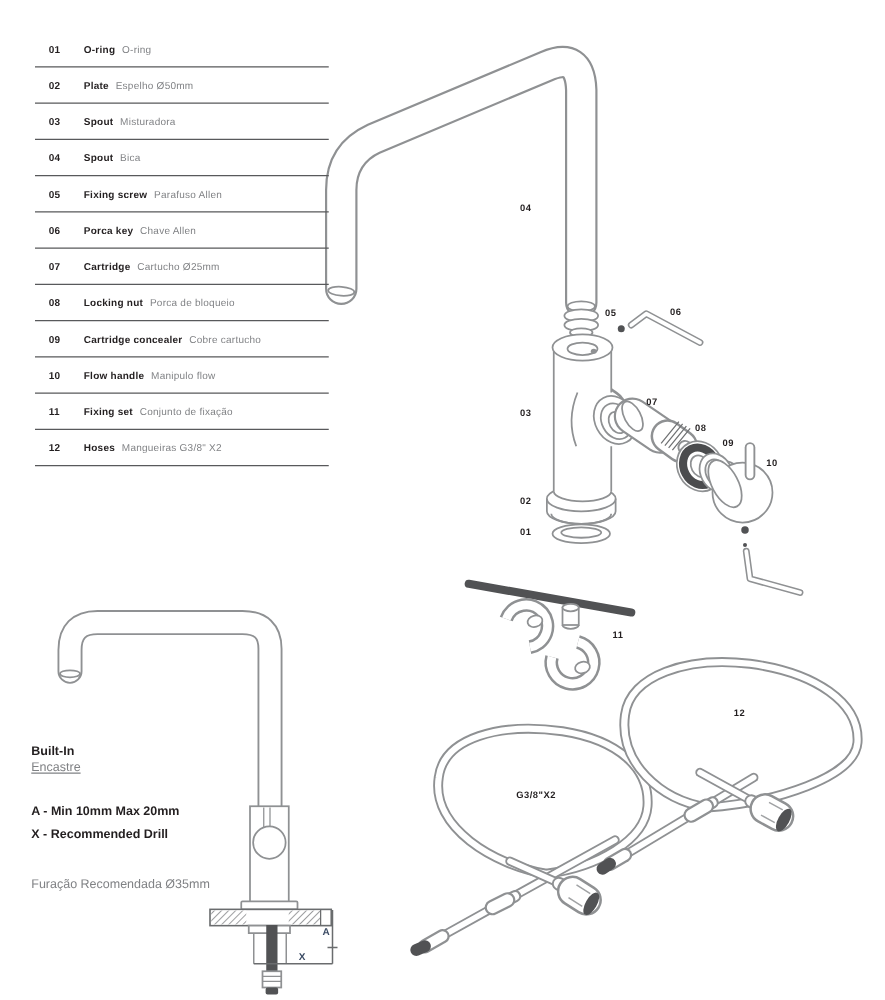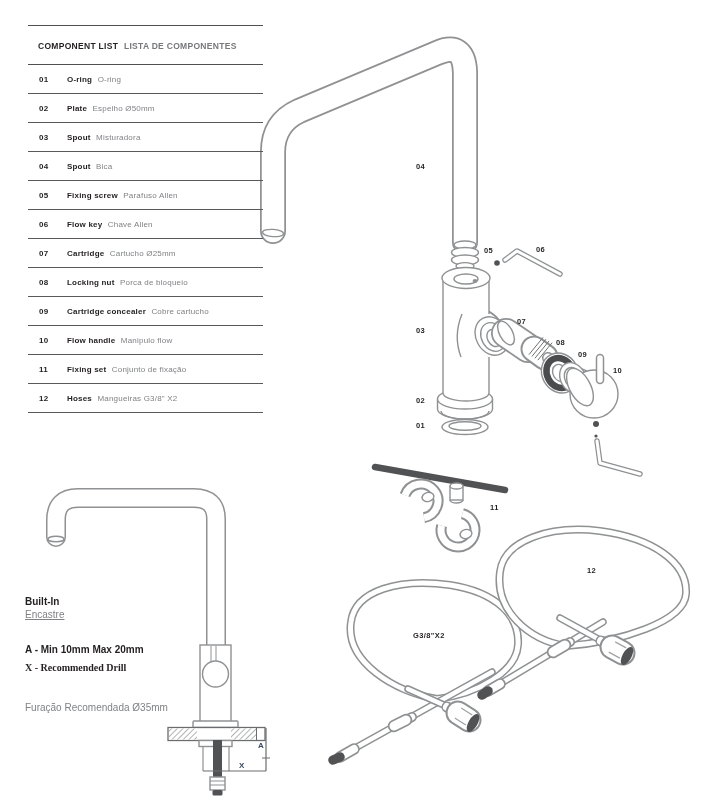--- a/index.html
+++ b/index.html
@@ -20,21 +20,21 @@
   .cl-pt{color:#808285;margin-left:3px;}
 
   
   .plabel{position:absolute;font-size:7.5px;font-weight:bold;color:#231f20;letter-spacing:.4px;}
 
   
   .bi-block{position:absolute;left:25px;top:596px;font-size:10px;line-height:12.5px;}
   .bi-title{font-weight:bold;}
   .bi-sub{color:#808285;text-decoration:underline;}
   .bi-note-a{font-weight:bold;margin-top:23px;}
-  .bi-note-x{font-weight:bold;margin-top:5px;font-family:Liberation Serif, serif;}
+  .bi-note-x{font-weight:bold;margin-top:5px;}
   .bi-note-x-pt{color:#808285;margin-top:28px;}
 
   .dim-label{position:absolute;font-size:8px;font-weight:bold;color:#3a4a63;}
 
   
   .o{fill:none;stroke:#8f9193;stroke-linecap:round;stroke-linejoin:round;}
   .i{fill:none;stroke:#ffffff;stroke-linecap:round;stroke-linejoin:round;}
   .ln{fill:none;stroke:#8f9193;stroke-width:1.4;}
   .wf{fill:#ffffff;stroke:#8f9193;stroke-width:1.4;}
   .dk{fill:#515254;}
@@ -215,24 +215,20 @@
       <path d="M203,746.5 V771 M229,746.5 V771" stroke="#8f9193" stroke-width="1.2" fill="none"></path>
       <rect x="213" y="740" width="9" height="37" class="dk"></rect>
       <rect x="210" y="777" width="15" height="13" class="wf" stroke-width="1.2"></rect>
       <path d="M210,781 H225 M210,785 H225" stroke="#8f9193" stroke-width="1" fill="none"></path>
       <rect x="212.5" y="790" width="10" height="5.5" rx="1.5" class="dk"></rect>
       <path d="M266,728 V771 M203,771 H266 M262,758 H270" stroke="#6a6c6e" stroke-width="1.2" fill="none"></path>
     </g>
   </svg>
 
   <div class="comp-list">
-    <div class="cl-header">
-      <span class="cl-title-en">COMPONENT LIST</span>
-      <span class="cl-title-pt">LISTA DE COMPONENTES</span>
-    </div>
     <div>
     <div class="cl-row">
       <span class="cl-num">01</span>
       <span>
         <span class="cl-en">O-ring</span><span class="cl-pt">&nbsp;O-ring</span>
       </span>
     </div>
 
     <div class="cl-row">
       <span class="cl-num">02</span>
@@ -258,21 +254,21 @@
     <div class="cl-row">
       <span class="cl-num">05</span>
       <span>
         <span class="cl-en">Fixing screw</span><span class="cl-pt">&nbsp;Parafuso Allen</span>
       </span>
     </div>
 
     <div class="cl-row">
       <span class="cl-num">06</span>
       <span>
-        <span class="cl-en">Flow key</span><span class="cl-pt">&nbsp;Chave Allen</span>
+        <span class="cl-en">Porca key</span><span class="cl-pt">&nbsp;Chave Allen</span>
       </span>
     </div>
 
     <div class="cl-row">
       <span class="cl-num">07</span>
       <span>
         <span class="cl-en">Cartridge</span><span class="cl-pt">&nbsp;Cartucho Ø25mm</span>
       </span>
     </div>
 

